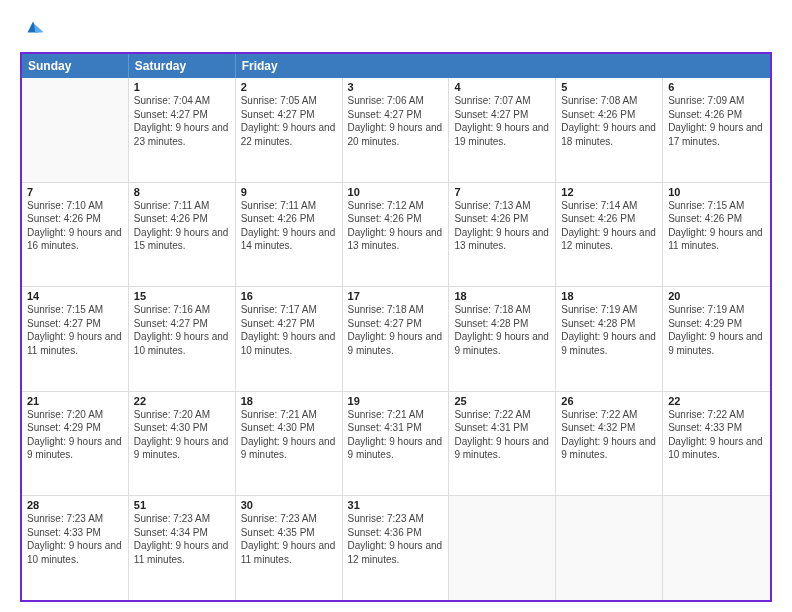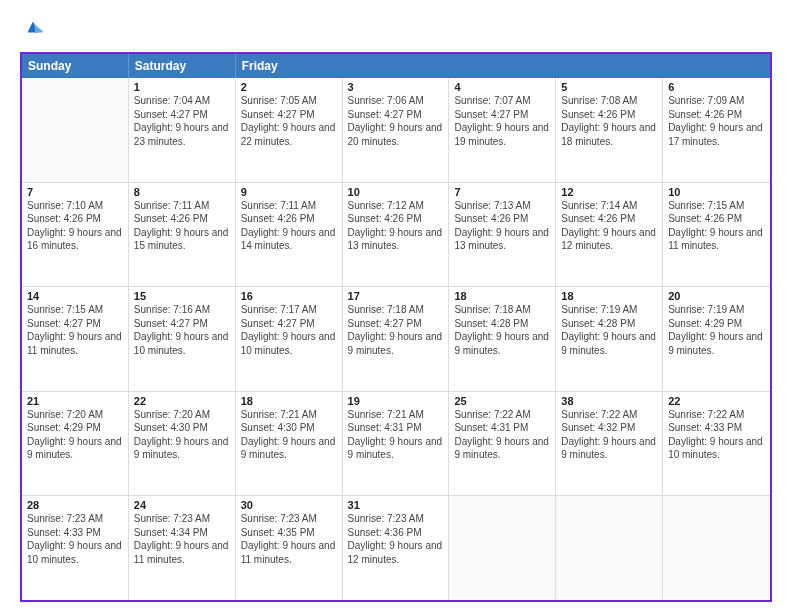--- a/index.html
+++ b/index.html
@@ -243,35 +243,35 @@
           </div>
           <div class="cal-cell">
             <span class="day-number">19</span>
             <div class="cell-text">Sunrise: 7:21 AM<br>Sunset: 4:31 PM<br>Daylight: 9 hours and 9 minutes.</div>
           </div>
           <div class="cal-cell">
             <span class="day-number">25</span>
             <div class="cell-text">Sunrise: 7:22 AM<br>Sunset: 4:31 PM<br>Daylight: 9 hours and 9 minutes.</div>
           </div>
           <div class="cal-cell">
-            <span class="day-number">38</span>
+            <span class="day-number">26</span>
             <div class="cell-text">Sunrise: 7:22 AM<br>Sunset: 4:32 PM<br>Daylight: 9 hours and 9 minutes.</div>
           </div>
           <div class="cal-cell">
             <span class="day-number">22</span>
             <div class="cell-text">Sunrise: 7:22 AM<br>Sunset: 4:33 PM<br>Daylight: 9 hours and 10 minutes.</div>
           </div>
         </div>
         <div class="cal-row">
           <div class="cal-cell">
             <span class="day-number">28</span>
             <div class="cell-text">Sunrise: 7:23 AM<br>Sunset: 4:33 PM<br>Daylight: 9 hours and 10 minutes.</div>
           </div>
           <div class="cal-cell">
-            <span class="day-number">24</span>
+            <span class="day-number">51</span>
             <div class="cell-text">Sunrise: 7:23 AM<br>Sunset: 4:34 PM<br>Daylight: 9 hours and 11 minutes.</div>
           </div>
           <div class="cal-cell">
             <span class="day-number">30</span>
             <div class="cell-text">Sunrise: 7:23 AM<br>Sunset: 4:35 PM<br>Daylight: 9 hours and 11 minutes.</div>
           </div>
           <div class="cal-cell">
             <span class="day-number">31</span>
             <div class="cell-text">Sunrise: 7:23 AM<br>Sunset: 4:36 PM<br>Daylight: 9 hours and 12 minutes.</div>
           </div>

